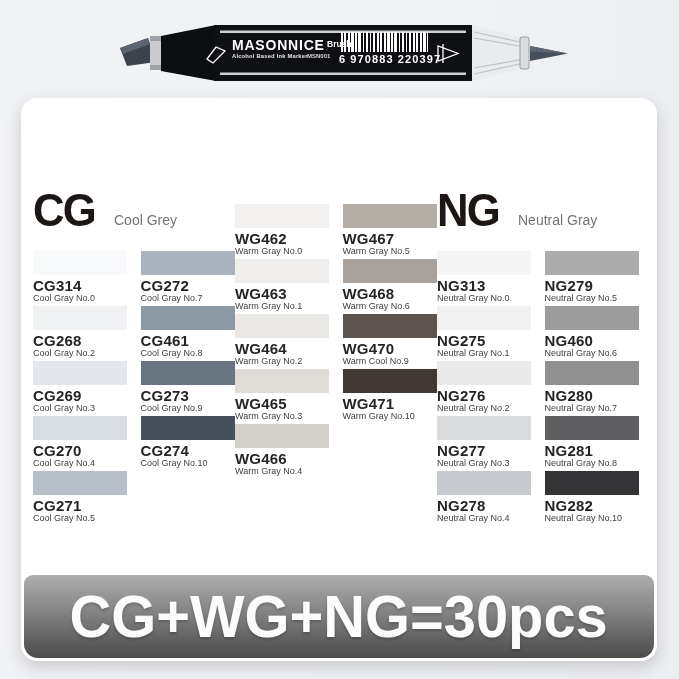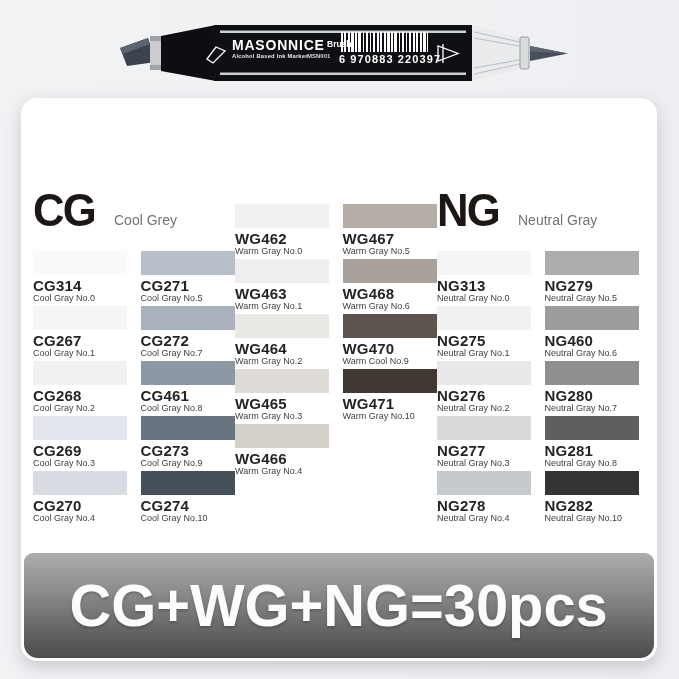--- a/index.html
+++ b/index.html
@@ -33,21 +33,21 @@
     margin-top:21px;
     display:grid;grid-template-rows:repeat(5,auto);grid-auto-flow:column;
     column-gap:13px;row-gap:3px;
   }
   .cell{width:94px;}
   .swatch{width:94px;height:24px;}
   .code{font-size:15px;line-height:15px;font-weight:bold;color:#242424;margin-top:3px;letter-spacing:.2px;white-space:nowrap;}
   .name{font-size:9px;line-height:10px;color:#3e3e3e;white-space:nowrap;}
   
   .footer-band{
-    position:absolute;left:3px;right:3px;bottom:3px;height:105px;
+    position:absolute;left:3px;right:3px;bottom:3px;height:83px;
     border-radius:9px 9px 14px 14px;
     background:linear-gradient(180deg,#aeadae 0%,#8b8a8b 38%,#6c6b6c 68%,#4c4b4c 100%);
     display:flex;align-items:center;justify-content:center;
   }
   .footer-text{
     color:#fcfcfc;font-size:59px;font-weight:bold;letter-spacing:0px;
     text-shadow:0 2px 3px rgba(0,0,0,.22);transform:scaleX(.98);white-space:nowrap;
   }
 </style>
 </head>
@@ -99,25 +99,20 @@
           <span class="group-code">CG</span>
           <span class="group-title">Cool Grey</span>
         </header>
         <div class="swatch-grid">
             <div class="cell">
               <div class="swatch" style="background: rgb(248, 249, 250);"></div>
               <div class="code">CG314</div>
               <div class="name">Cool Gray No.0</div>
             </div>
             <div class="cell">
-              <div class="swatch" style="background: rgb(244, 245, 247);"></div>
-              <div class="code">CG267</div>
-              <div class="name">Cool Gray No.1</div>
-            </div>
-            <div class="cell">
               <div class="swatch" style="background: rgb(239, 241, 243);"></div>
               <div class="code">CG268</div>
               <div class="name">Cool Gray No.2</div>
             </div>
             <div class="cell">
               <div class="swatch" style="background: rgb(227, 231, 237);"></div>
               <div class="code">CG269</div>
               <div class="name">Cool Gray No.3</div>
             </div>
             <div class="cell">

